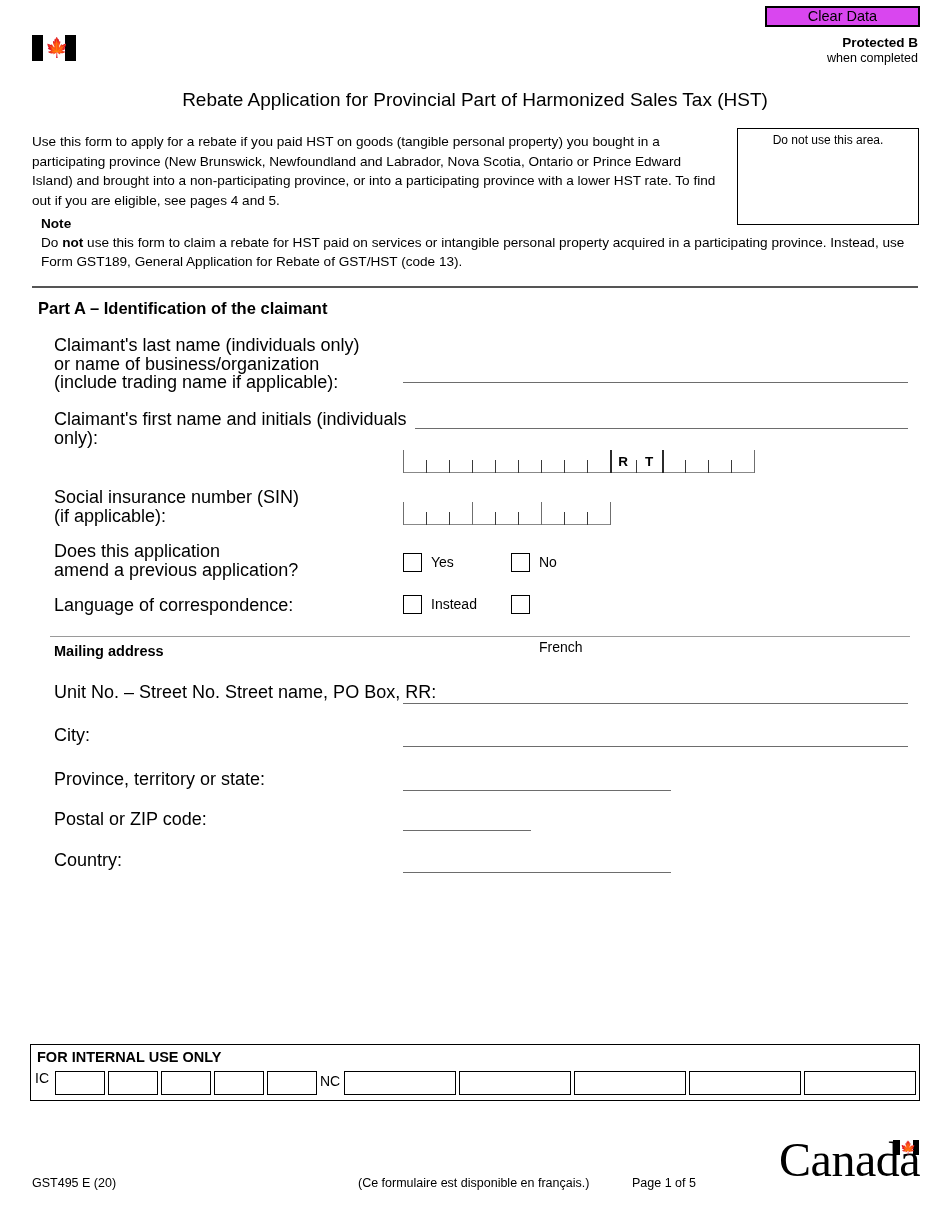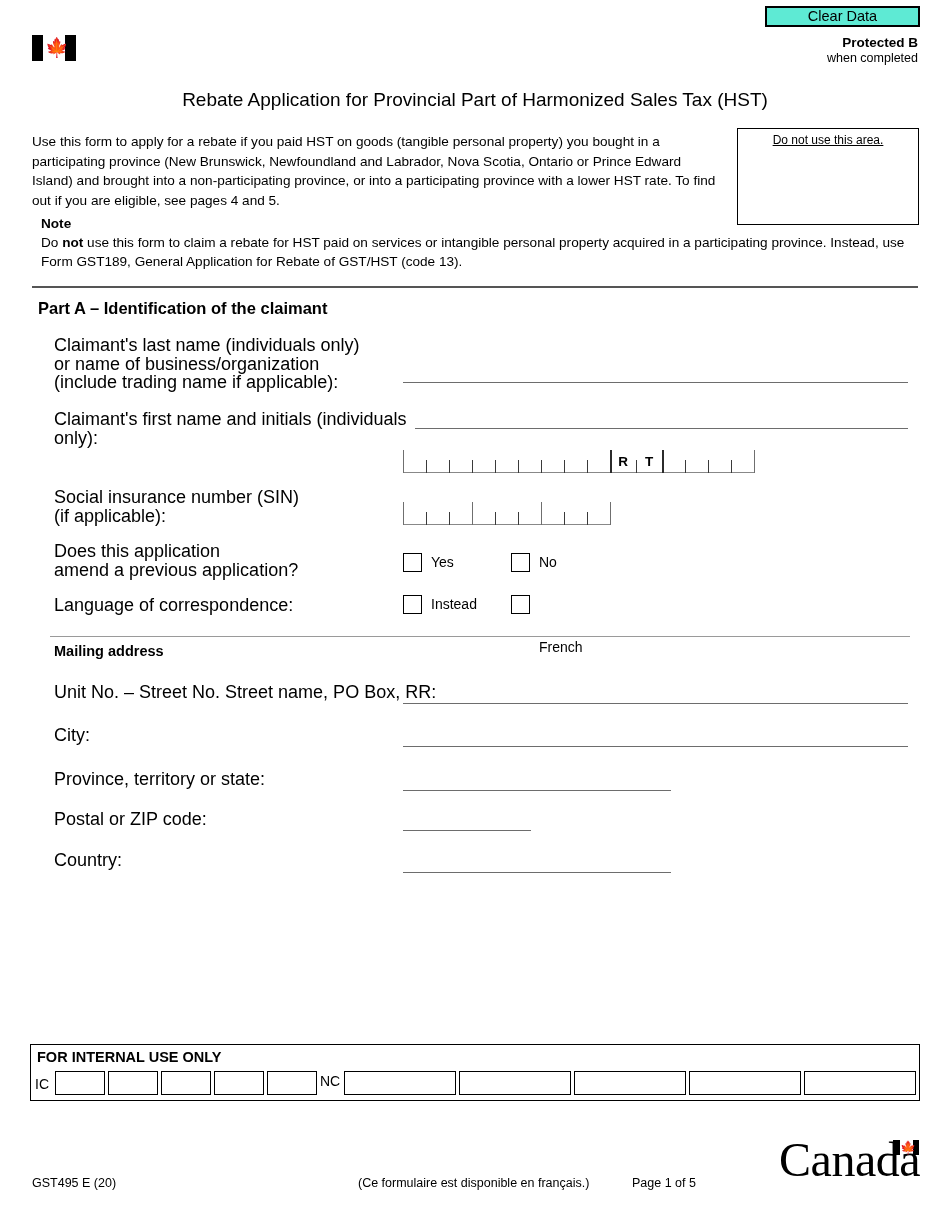--- a/index.html
+++ b/index.html
@@ -22,21 +22,21 @@
     overflow: hidden;
   }
 
   
   .clear-data-btn {
     position: absolute;
     left: 765px;
     top: 6px;
     width: 155px;
     height: 21px;
-    background: #5eead4;
+    background: #d946ef;
     border: 2px solid #000000;
     display: flex;
     align-items: center;
     justify-content: center;
     font-size: 14.5px;
     line-height: 1;
     cursor: pointer;
     box-sizing: border-box;
   }
 
@@ -133,21 +133,20 @@
     width: 182px;
     height: 97px;
     border: 1px solid #000000;
     box-sizing: border-box;
   }
   .dnu-box .dnu-label {
     text-align: center;
     font-size: 12px;
     line-height: 14px;
     padding-top: 4px;
-    text-decoration: underline;
   }
 
   
   .note-block {
     position: absolute;
     left: 32px;
     top: 215px;
     width: 890px;
   }
   .note-title {
@@ -468,21 +467,21 @@
   <div class="uline" style="left:403px; top:790px; width:268px;"></div>
 
   <div class="flabel" style="left:54px; top:810px;">Postal or ZIP code:</div>
   <div class="uline" style="left:403px; top:830px; width:128px;"></div>
 
   <div class="flabel" style="left:54px; top:851px;">Country:</div>
   <div class="uline" style="left:403px; top:872px; width:268px;"></div>
 
   <div class="internal-box">
     <div class="internal-title">FOR INTERNAL USE ONLY</div>
-    <div class="iu-tag" style="left:4px; top:30px;">IC</div>
+    <div class="iu-tag" style="left:4px; top:24px;">IC</div>
     <div class="iu-cell" style="left:24px; top:26px; width:50px;"></div>
     <div class="iu-cell" style="left:77px; top:26px; width:50px;"></div>
     <div class="iu-cell" style="left:130px; top:26px; width:50px;"></div>
     <div class="iu-cell" style="left:183px; top:26px; width:50px;"></div>
     <div class="iu-cell" style="left:236px; top:26px; width:50px;"></div>
     <div class="iu-tag" style="left:289px; top:27px;">NC</div>
     <div class="iu-cell" style="left:313px; top:26px; width:112px;"></div>
     <div class="iu-cell" style="left:428px; top:26px; width:112px;"></div>
     <div class="iu-cell" style="left:543px; top:26px; width:112px;"></div>
     <div class="iu-cell" style="left:658px; top:26px; width:112px;"></div>

